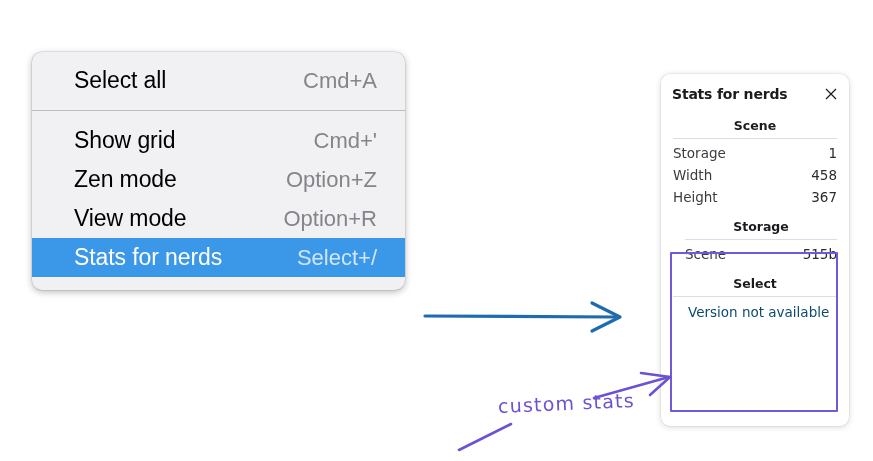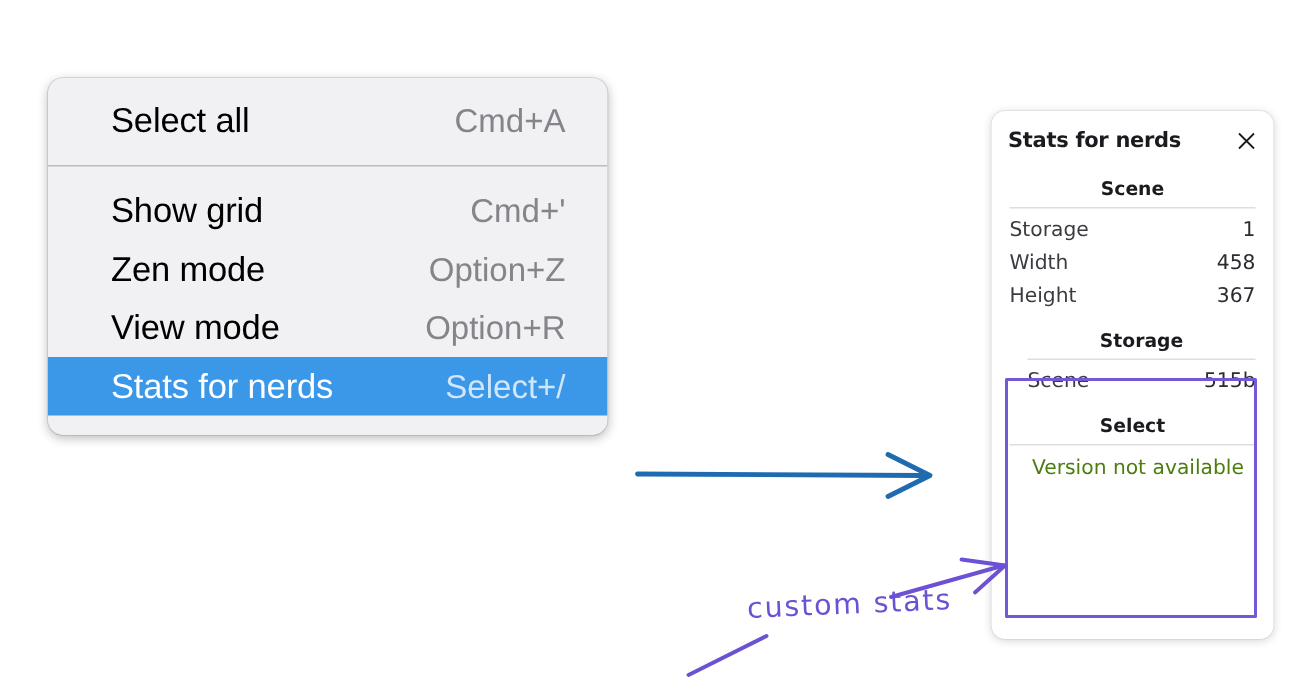--- a/index.html
+++ b/index.html
@@ -117,21 +117,21 @@
     display: flex;
     justify-content: space-between;
     align-items: baseline;
     font-size: 13.5px;
     color: #3b3b40;
     padding: 3px 0;
   }
   .stat-row .sr-val { color: #2b2b30; }
   .plain-row {
     font-size: 13.5px;
-    color: #4d7c0f;
+    color: #0c4a6e;
     padding: 4px 0 0 15px;
   }
 
   
   #custom-stats-highlight {
     position: absolute;
     left: 670px;
     top: 252px;
     width: 168px;
     height: 160px;

